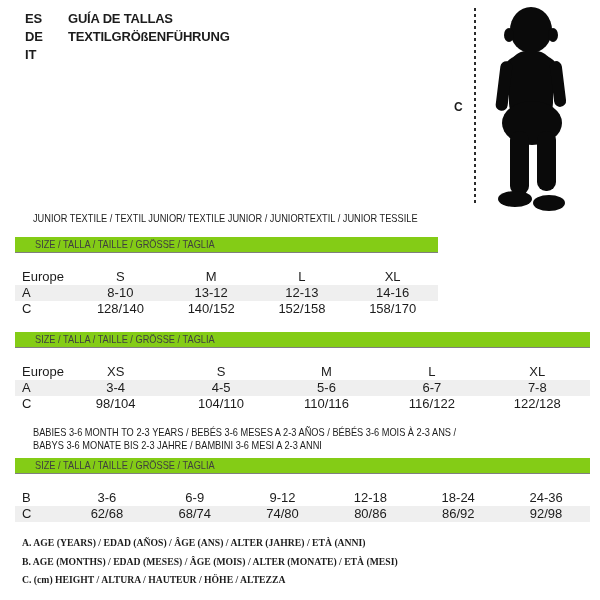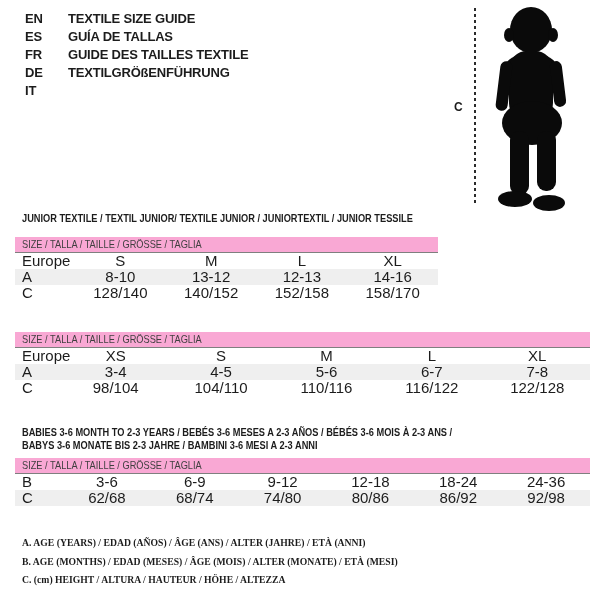--- a/index.html
+++ b/index.html
@@ -20,59 +20,51 @@
     background:repeating-linear-gradient(to bottom,#2b2b2b 0 3px,transparent 3px 6px);
   }
   .c-label{position:absolute;left:4px;top:100px;font-size:12px;font-weight:bold;}
   .baby{position:absolute;left:32px;top:5px;}
   
   .section{position:absolute;}
   .sec1{left:15px;top:212px;width:423px;}
   .sec2{left:15px;top:319px;width:575px;}
   .sec3{left:15px;top:426px;width:575px;}
   .section-title{
-    margin:0 0 0 7px;font-size:10.5px;font-weight:bold;line-height:13px;white-space:nowrap;
+    margin:0 0 0 18px;font-size:10.5px;font-weight:normal;line-height:13px;white-space:nowrap;
   }
   .condensed{display:inline-block;transform:scaleX(0.88);transform-origin:0 50%;white-space:nowrap;}
   .sub{font-size:7.5px;vertical-align:-2px;}
   .sec1 .size-bar{margin-top:12px;}
   .sec2 .size-bar{margin-top:13px;}
   .sec3 .size-bar{margin-top:6px;}
   .size-bar{
-    background:#f9a8d4;border-bottom:1px solid #7f7f7f;color:#3f3f3f;
-    height:15px;line-height:15px;font-size:10.5px;padding-left:7px;
+    background:#84cc16;border-bottom:1px solid #7f7f7f;color:#3f3f3f;
+    height:15px;line-height:15px;font-size:10.5px;padding-left:20px;
   }
   .size-table{
     width:100%;border-collapse:collapse;table-layout:fixed;
-    font-size:15px;color:#1c1c1c;
+    font-size:13px;color:#1c1c1c;margin-top:16px;
   }
   .size-table td{height:16px;padding:0;text-align:center;line-height:16px;}
   .size-table td.lbl{text-align:left;padding-left:7px;}
   .size-table tr:nth-child(2) td{background:#efefef;}
   
   .legend{position:absolute;left:22px;top:533px;font-family:Liberation Serif, serif;}
   .legend-line{font-size:11px;font-weight:bold;line-height:18.5px;white-space:nowrap;}
 </style>
 </head>
 <body>
 
 <div class="canvas">
 
   <div class="lang-header">
     <div class="lang-row">
-      <span class="lang-code">EN</span>
-      <span class="lang-title">TEXTILE SIZE GUIDE</span>
-    </div>
-    <div class="lang-row">
       <span class="lang-code">ES</span>
       <span class="lang-title">GUÍA DE TALLAS</span>
-    </div>
-    <div class="lang-row">
-      <span class="lang-code">FR</span>
-      <span class="lang-title">GUIDE DES TAILLES TEXTILE</span>
     </div>
     <div class="lang-row">
       <span class="lang-code">DE</span>
       <span class="lang-title">TEXTILGRÖßENFÜHRUNG</span>
     </div>
     <div class="lang-row">
       <span class="lang-code">IT</span>
     </div>
   </div>
 

